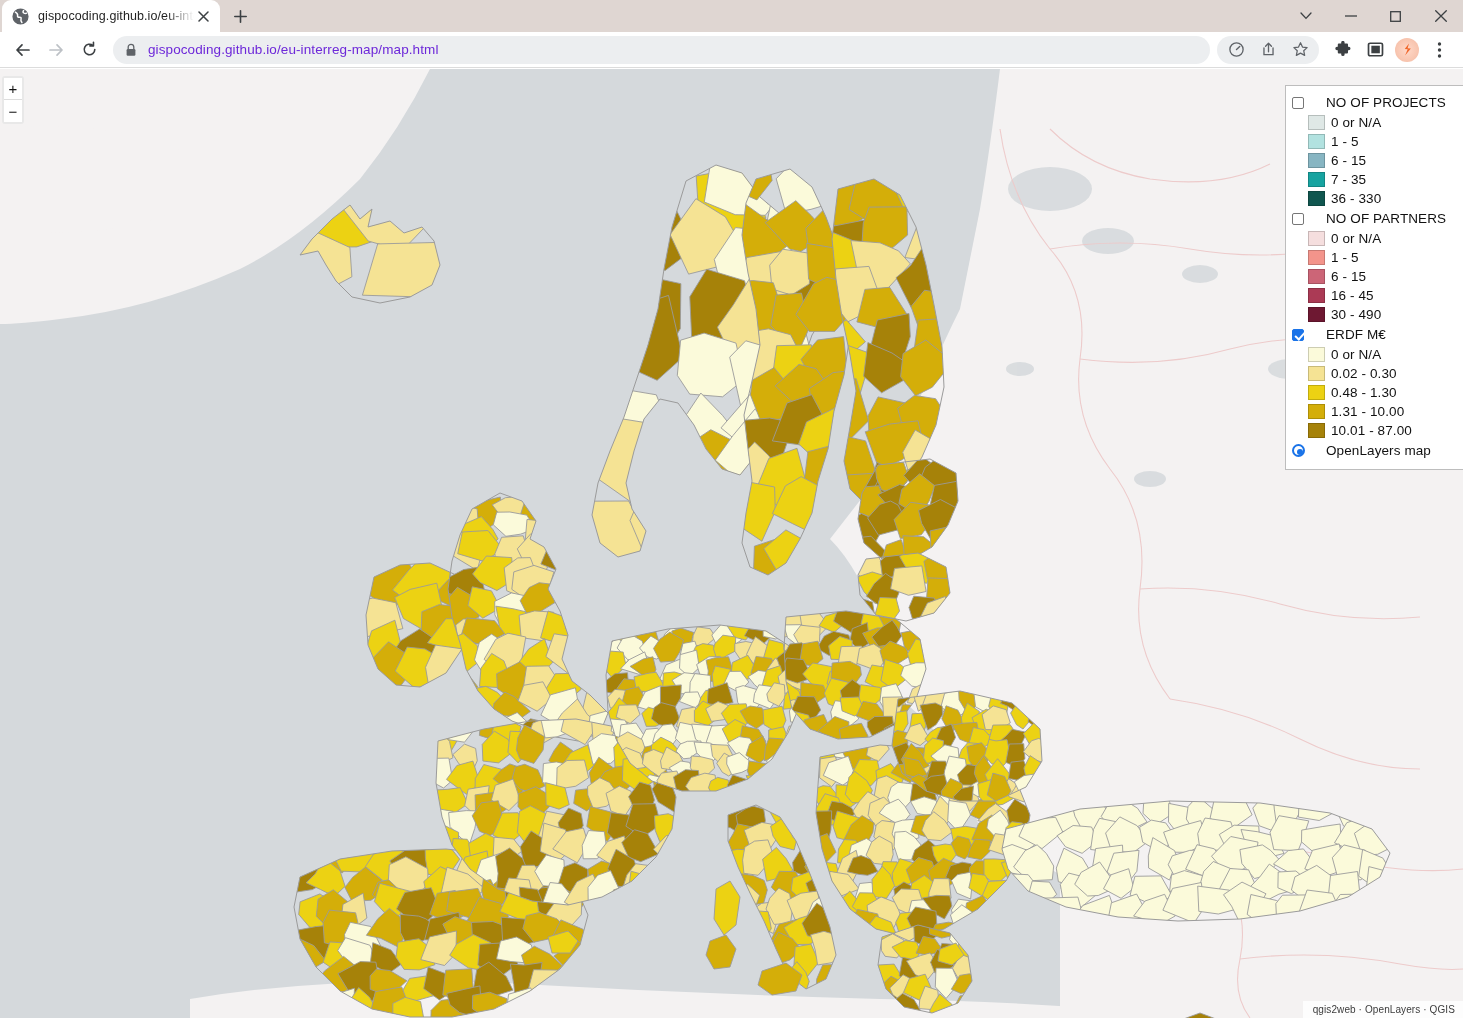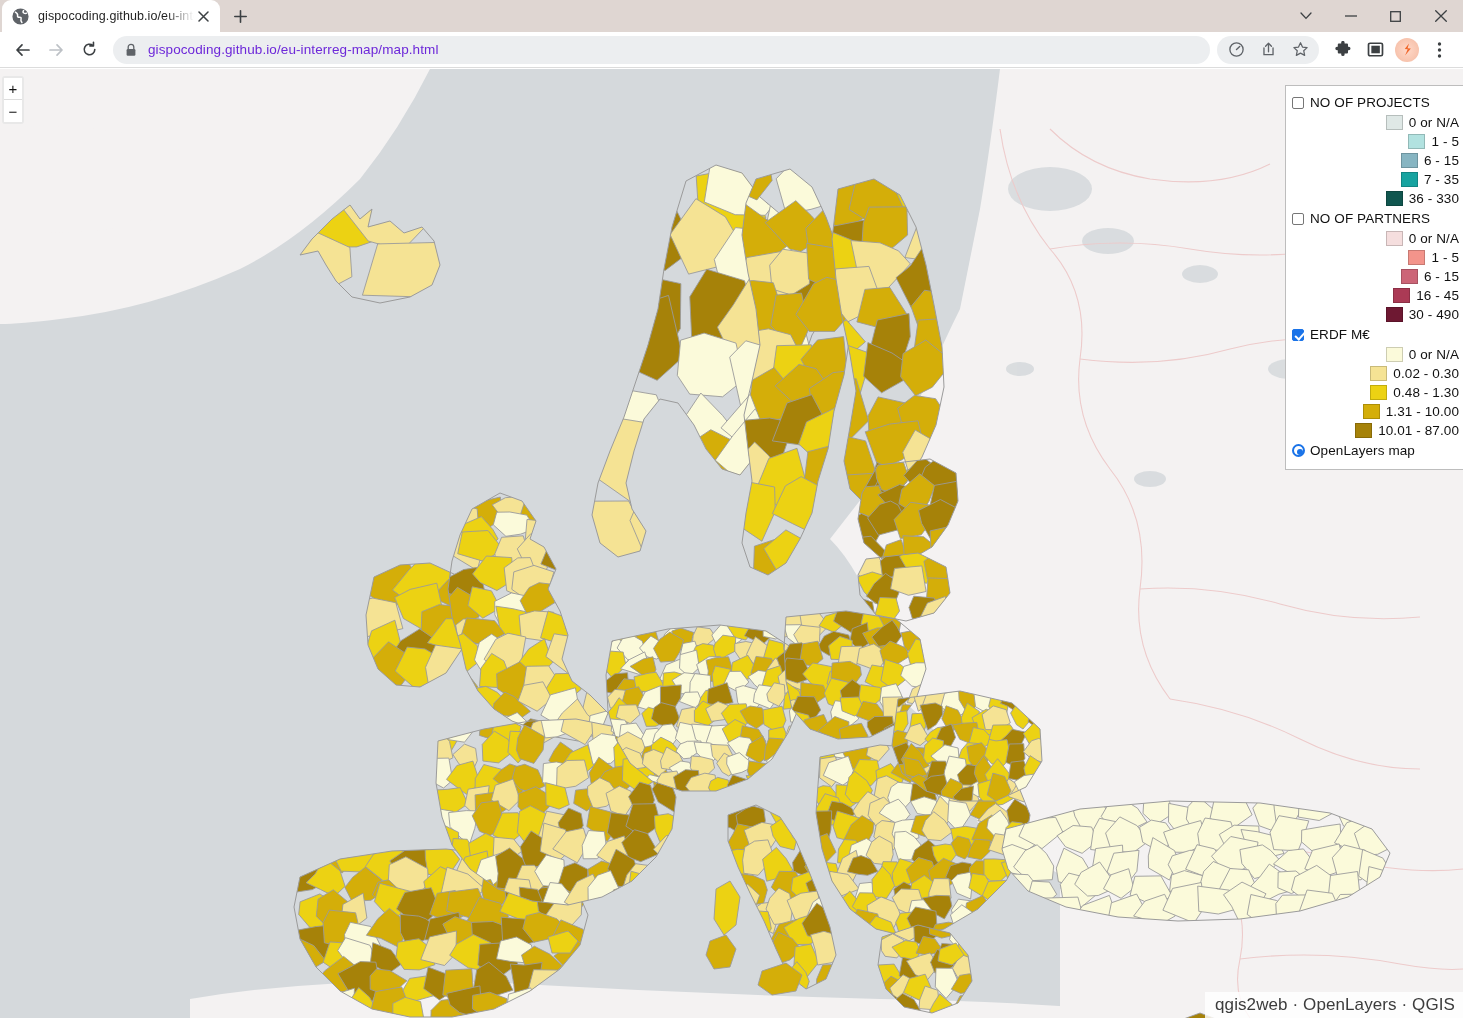--- a/index.html
+++ b/index.html
@@ -59,39 +59,39 @@
     background:#e8e8e8; border-radius:3px; padding:2px; z-index:20; }
   .zoombtn { width:18px; height:22px; background:#fff; display:flex;
     align-items:center; justify-content:center; font-size:15px; color:#111;
     cursor:pointer; font-family:"Liberation Sans",sans-serif; line-height:1; }
   .zoombtn.top { border-bottom:1px solid #ddd; }
 
   
   .legend { position:absolute; right:0px; top:16px; width:178px;
     background:#ffffff; border:1px solid #bdbdbd; border-right:none;
     padding:6px 4px 8px 6px; z-index:20; font-size:13px; color:#111; }
-  .lrow { display:flex; align-items:center; height:19px;justify-content:flex-end; }
-  .lhead { display:flex; align-items:center; height:21px; }
+  .lrow { display:flex; align-items:center; height:19px; }
+  .lhead { display:flex; align-items:center; height:21px;gap:16px; }
   .cb { width:12px; height:12px; border:1px solid #767676; background:#fff;
     flex:0 0 12px; margin-right:6px; border-radius:2px; cursor:pointer; }
   .cb.on { background:#1a73e8; border-color:#1a73e8; position:relative; }
   .cb.on::after { content:""; position:absolute; left:3.5px; top:0.5px; width:4px;
     height:8px; border:solid #fff; border-width:0 2px 2px 0; transform:rotate(42deg);}
   .radio { width:13px; height:13px; border-radius:50%; border:2px solid #1a73e8;
     background:#fff; flex:0 0 13px; margin-right:5px; position:relative;
     cursor:pointer; }
   .radio::after { content:""; position:absolute; left:2.5px; top:2.5px; width:6px;
     height:6px; border-radius:50%; background:#1a73e8; }
   .sw { width:17px; height:15px; flex:0 0 17px; margin-left:16px; margin-right:6px;
     border:1px solid rgba(0,0,0,0.18); }
   .ltxt { font-size:13.5px; color:#111; white-space:nowrap; letter-spacing:0.1px; }
   .lhead .ltxt { font-size:13.5px; }
 
   .attrib { position:absolute; right:0px; bottom:0px; background:rgba(255,255,255,0.82);
-    font-size:17px; color:#3c3c3c; padding:3px 8px 3px 10px; z-index:20;
+    font-size:10px; color:#3c3c3c; padding:3px 8px 3px 10px; z-index:20;
     letter-spacing:0.1px; white-space:nowrap; }
 </style>
 </head>
 <body>
 
 <div class="browser">
 
   <div class="tabstrip">
     <div class="tab">
       <span class="tab-fav">

